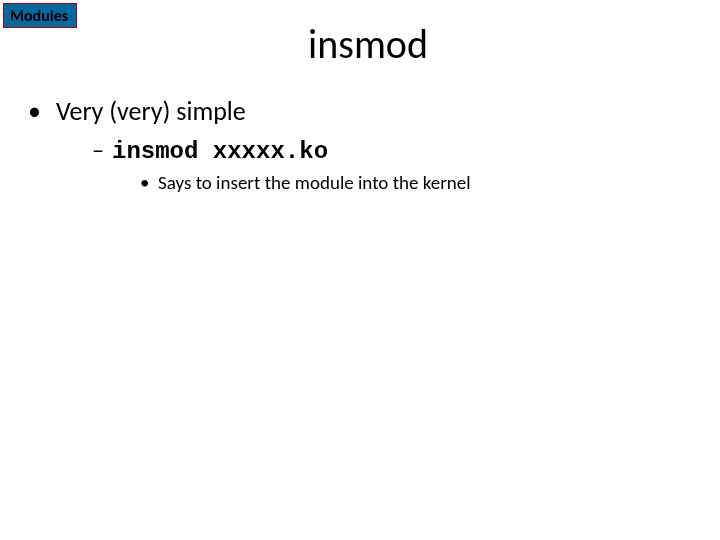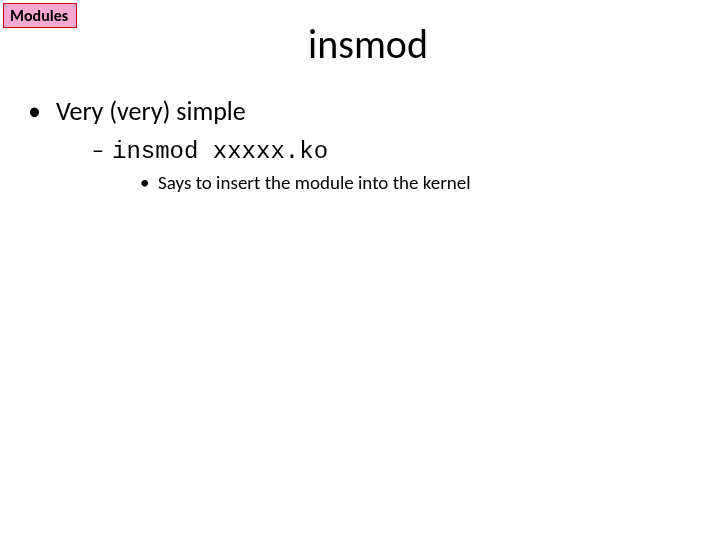--- a/index.html
+++ b/index.html
@@ -15,21 +15,21 @@
   }
   .tag {
     position: absolute;
     top: 3px;
     left: 3px;
     border: 1.5px solid #c00000;
     padding: 2px 8px 2px 6px;
     font-size: 16px;
     font-weight: 700;
     color: #000;
-    background: #f9a8d4;
+    background: #0369a1;
   }
   .title {
     text-align: center;
     font-size: 40px;
     font-weight: 400;
     margin-top: 20px;
     padding-left: 16px;
   }
   .content {
     margin-top: 26px;
@@ -47,21 +47,21 @@
     font-size: 24px;
     margin-left: 64px;
     margin-bottom: 6px;
   }
   .l2 .dash {
     display: inline-block;
     width: 20px;
   }
   .mono {
     font-family: "Courier New", monospace;
-    font-weight: 400;
+    font-weight: 700;
   }
   .l3 {
     font-size: 19px;
     margin-left: 112px;
   }
   .l3 .bullet {
     display: inline-block;
     width: 18px;
   }
 </style>

